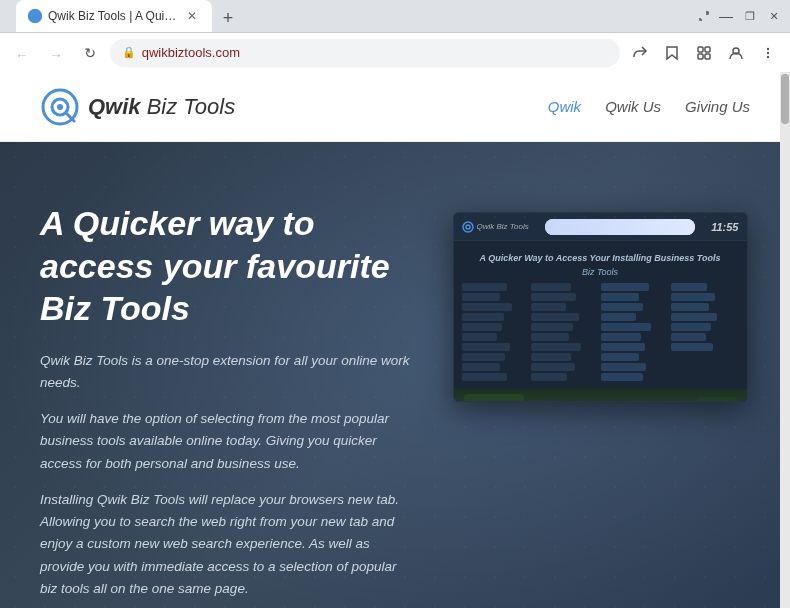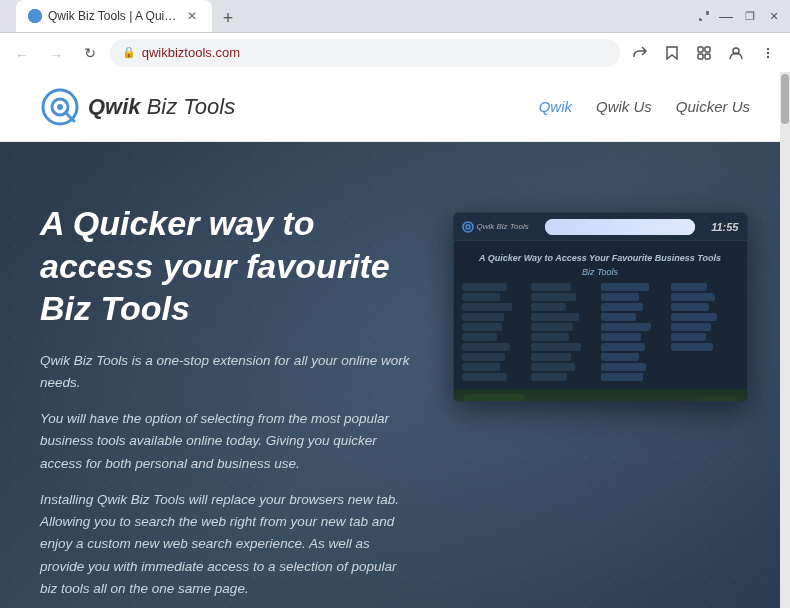--- a/index.html
+++ b/index.html
@@ -422,21 +422,21 @@
           <circle cx="20" cy="20" r="3" fill="#4a90d9"></circle>
           <line x1="26" y1="26" x2="34" y2="34" stroke="#4a90d9" stroke-width="3" stroke-linecap="round"></line>
         </svg>
         <span class="logo-text">
           <span class="logo-bold">Qwik</span><span> Biz Tools</span>
         </span>
       </div>
       <nav class="site-nav">
         <a class="nav-link active">Qwik</a>
         <a class="nav-link">Qwik Us</a>
-        <a class="nav-link">Quicker Us</a>
+        <a class="nav-link">Giving Us</a>
       </nav>
     </div>
 
     <div class="hero-section">
 
       <div style="position:absolute;top:0;left:0;right:0;bottom:0;background-image:radial-gradient(circle, rgba(255,255,255,0.03) 1px, transparent 1px);background-size:30px 30px;pointer-events:none;"></div>
 
       <div class="hero-left">
         <h1 class="hero-title">A Quicker way to access your favourite Biz Tools</h1>
         <p class="hero-description" style="margin-bottom:14px;">Qwik Biz Tools is a one-stop extension for all your online work needs.</p>
@@ -454,21 +454,21 @@
                 <circle cx="6" cy="6" r="2" fill="none" stroke="#4a90d9" stroke-width="1.5"></circle>
               </svg>
               <span style="color:#aaa;font-size:8px;">Qwik Biz Tools</span>
             </div>
             <div class="app-search-bar">
               <div style="height:100%;background:linear-gradient(90deg,#c8d8f8 0%,#e0e8ff 100%);border-radius:8px;"></div>
             </div>
             <span class="app-time">11:55</span>
           </div>
           <div style="background:#1a2535;padding:4px 0;position:relative;">
-            <div class="app-hero-text">A Quicker Way to Access Your Favourite Business Tools</div>
+            <div class="app-hero-text">A Quicker Way to Access Your Installing Business Tools</div>
             <div class="app-logo-center">Biz Tools</div>
             <div class="app-links-grid">
               <div class="app-link-col">
                 <div class="app-link-item" style="width:45px;"></div>
                 <div class="app-link-item" style="width:38px;"></div>
                 <div class="app-link-item" style="width:50px;"></div>
                 <div class="app-link-item" style="width:42px;"></div>
                 <div class="app-link-item" style="width:40px;"></div>
                 <div class="app-link-item" style="width:35px;"></div>
                 <div class="app-link-item" style="width:48px;"></div>

